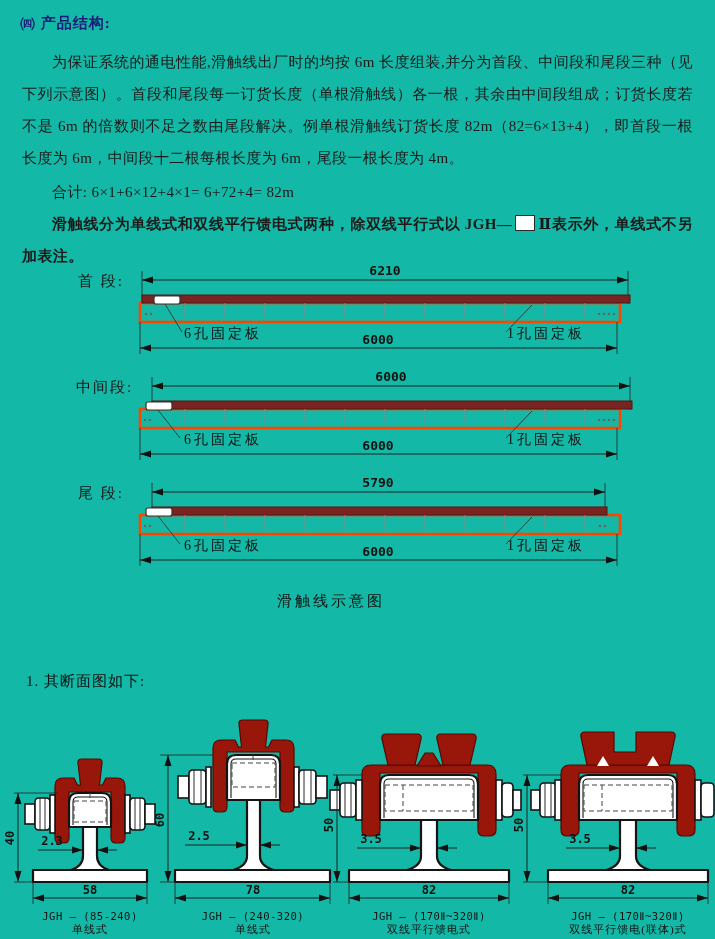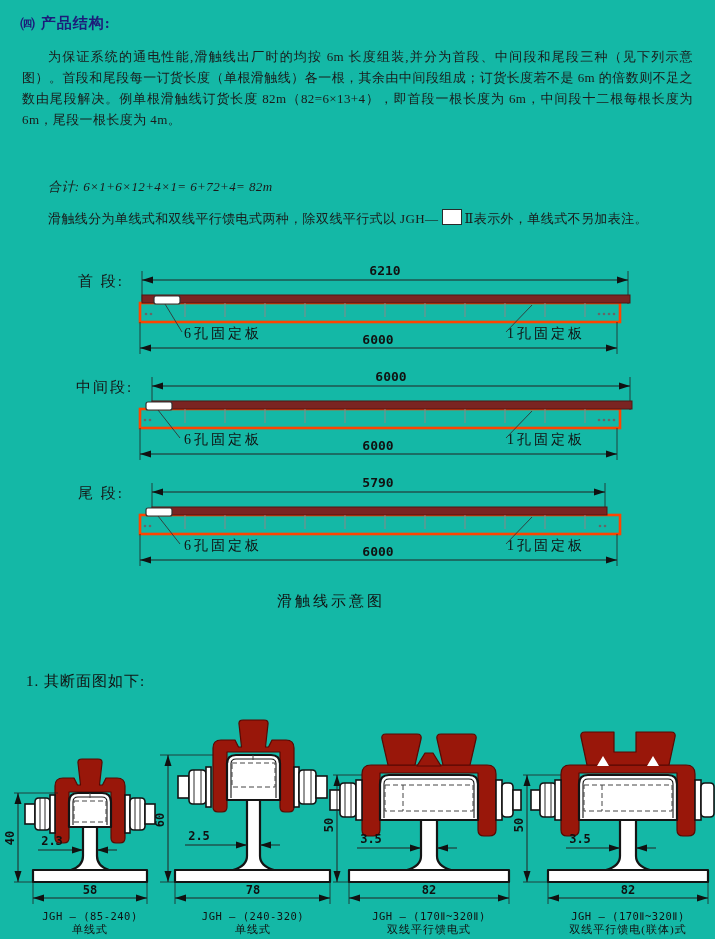--- a/index.html
+++ b/index.html
@@ -2,25 +2,25 @@
 <html><head>
 <meta charset="utf-8">
 <style>
   html,body{margin:0;padding:0;}
   body{width:715px;height:939px;background:#fefefe;position:relative;
        font-family:"Liberation Serif","DejaVu Serif",serif;color:#1a1a1a;}
   .page{position:relative;width:715px;height:939px;overflow:hidden;background:#14b8a6;}
 
   .doc-title{position:absolute;top:14px;left:20px;font-size:15px;font-weight:bold;
              color:#1c1c7a;letter-spacing:1px;}
-  .para{position:absolute;left:22px;width:671px;font-size:13px;line-height:21px;
+  .para{position:absolute;left:22px;width:671px;font-size:15px;line-height:32px;
         text-align:justify;letter-spacing:.4px;}
   .p1{top:46px;text-indent:2em;}
-  .total-line{top:176px;text-indent:2em;text-align:left;font-style:italic;}
-  .p2{top:208px;text-indent:2em;}
+  .total-line{top:176px;text-indent:2em;text-align:left;}
+  .p2{top:208px;text-indent:2em;font-weight:bold;}
   .jgh-box{display:inline-block;width:18px;height:14px;border:1.5px solid #2a2a2a;
            vertical-align:-2px;margin:0 3px;background:#fff;}
 
   .fig-caption{position:absolute;top:592px;left:0;width:662px;text-align:center;
                font-size:15px;letter-spacing:3px;color:#111;}
   .section-item{position:absolute;top:672px;left:26px;font-size:15px;letter-spacing:1px;color:#111;}
 
   svg{position:absolute;left:0;}
   .schem1{top:260px;} .schem2{top:366px;} .schem3{top:472px;} .crosses{top:690px;}
 

